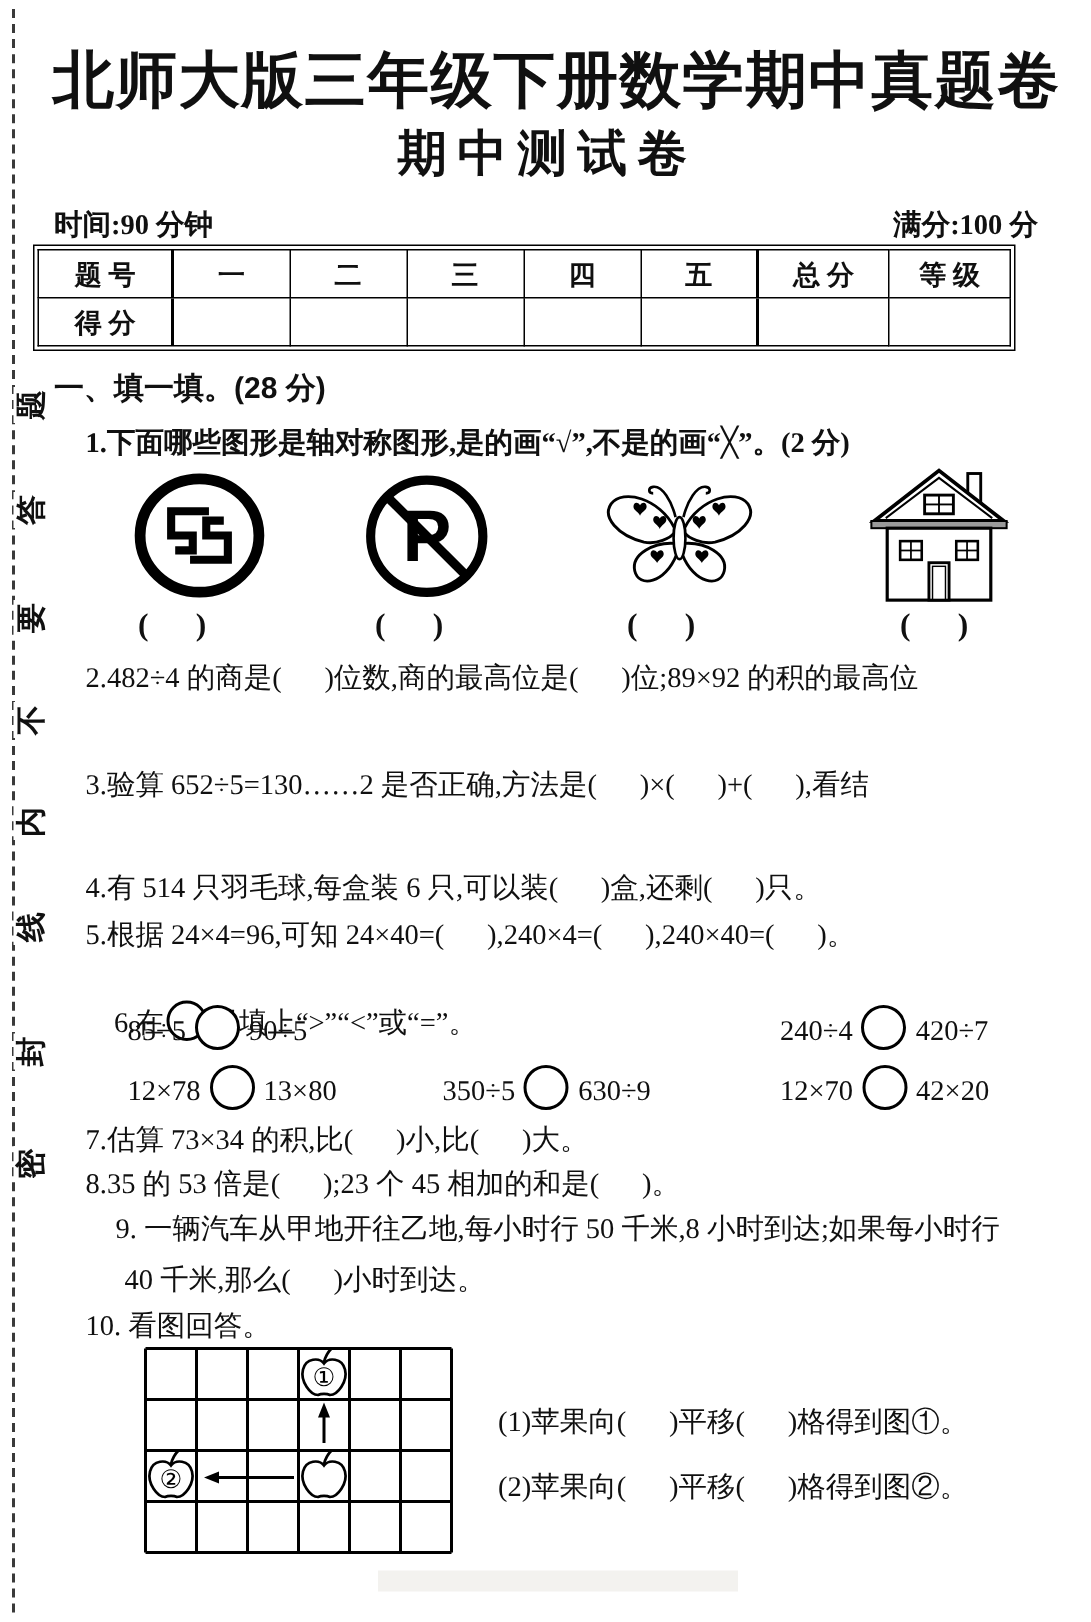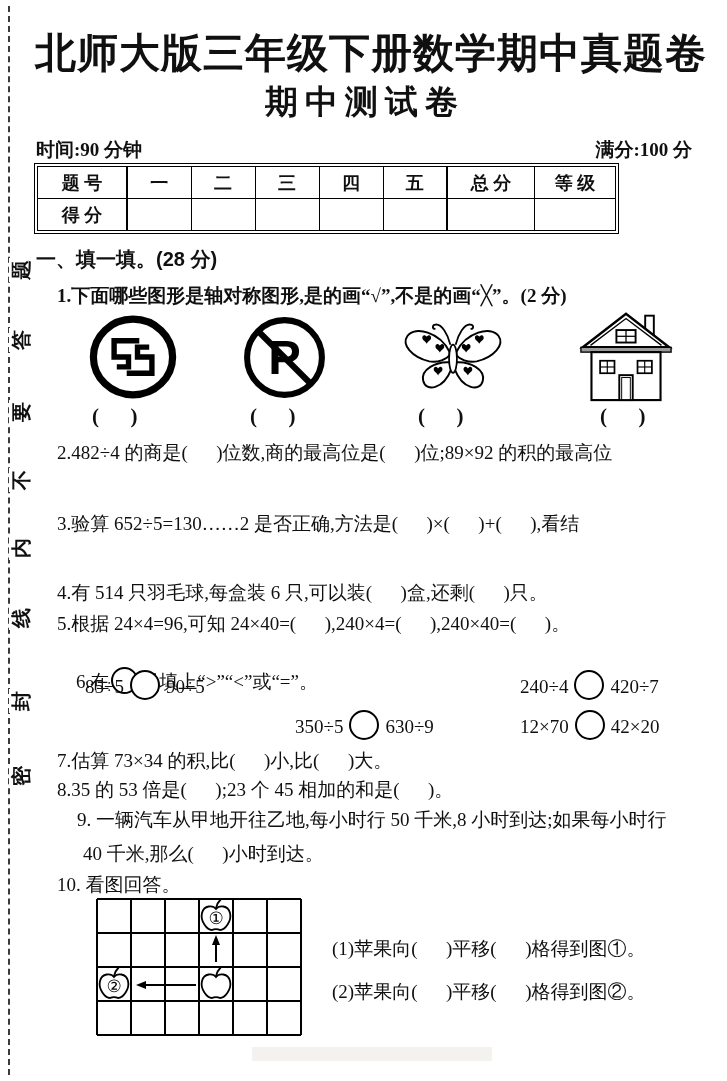--- a/index.html
+++ b/index.html
@@ -11,21 +11,21 @@
              transform:rotate(-90deg);background:#fff;line-height:24px;}
   
   .title{position:absolute;left:35px;top:26px;width:660px;text-align:center;
          font-family:"Liberation Sans","DejaVu Sans",sans-serif;font-weight:900;
          font-size:41px;letter-spacing:1px;white-space:nowrap;}
   .subtitle{position:absolute;left:35px;top:80px;width:660px;text-align:center;
             font-weight:700;font-size:33px;letter-spacing:7px;white-space:nowrap;}
   .meta{position:absolute;left:36px;top:137px;width:656px;display:flex;justify-content:space-between;
         font-size:19px;font-weight:700;}
   
-  .score-wrap{position:absolute;left:34px;top:163px;width:585px;border:1.5px solid #000;padding:2px;box-sizing:border-box;}
+  .score-wrap{position:absolute;left:22px;top:163px;width:655px;border:1.5px solid #000;padding:2px;box-sizing:border-box;}
   table.score{border-collapse:collapse;table-layout:fixed;width:100%;border:1.5px solid #000;}
   table.score td{border:1px solid #000;height:31px;text-align:center;font-size:18px;font-weight:700;
                  font-family:"Liberation Serif","DejaVu Serif",serif;padding:0;}
   table.score td:nth-child(1){width:88px;border-right-width:2px;}
   table.score td:nth-child(7){border-left-width:2px;width:86px;}
   table.score td:nth-child(8){width:80px;}
   
   .line{position:absolute;font-size:19px;font-weight:500;white-space:pre;line-height:26px;}
   .bold-head{font-family:"Liberation Sans","DejaVu Sans",sans-serif;font-weight:700;font-size:20px;}
   .cmp-circle{display:inline-block;width:26px;height:26px;border:2.2px solid #000;border-radius:50%;
@@ -155,20 +155,21 @@
   <div class="line" style="left:57px;top:580px;">4.有 514 只羽毛球,每盒装 6 只,可以装(      )盒,还剩(      )只。</div>
 
   <div class="line" style="left:57px;top:611px;">5.根据 24×4=96,可知 24×40=(      ),240×4=(      ),240×40=(      )。</div>
 
   <div class="line" style="left:57px;top:641px;">
     <span>6.在</span><span class="cmp-circle small"></span><span>里填上“&gt;”“&lt;”或“=”。</span>
   </div>
 
   <div class="line" style="left:85px;top:670px;"><span>85÷5</span><span class="cmp-circle"></span><span>90÷5</span></div>
   <div class="line" style="left:520px;top:670px;"><span>240÷4</span><span class="cmp-circle"></span><span>420÷7</span></div>
+  <div class="line" style="left:85px;top:710px;"><span>12×78</span><span class="cmp-circle"></span><span>13×80</span></div>
   <div class="line" style="left:295px;top:710px;"><span>350÷5</span><span class="cmp-circle"></span><span>630÷9</span></div>
   <div class="line" style="left:520px;top:710px;"><span>12×70</span><span class="cmp-circle"></span><span>42×20</span></div>
 
   <div class="line" style="left:57px;top:748px;">7.估算 73×34 的积,比(      )小,比(      )大。</div>
   <div class="line" style="left:57px;top:777px;">8.35 的 53 倍是(      );23 个 45 相加的和是(      )。</div>
 
   <div class="line" style="left:57px;top:807px;margin-left:20px;">9. 一辆汽车从甲地开往乙地,每小时行 50 千米,8 小时到达;如果每小时行</div>
   <div class="line" style="left:83px;top:841px;">40 千米,那么(      )小时到达。</div>
 
   <div class="line" style="left:57px;top:872px;">10. 看图回答。</div>

